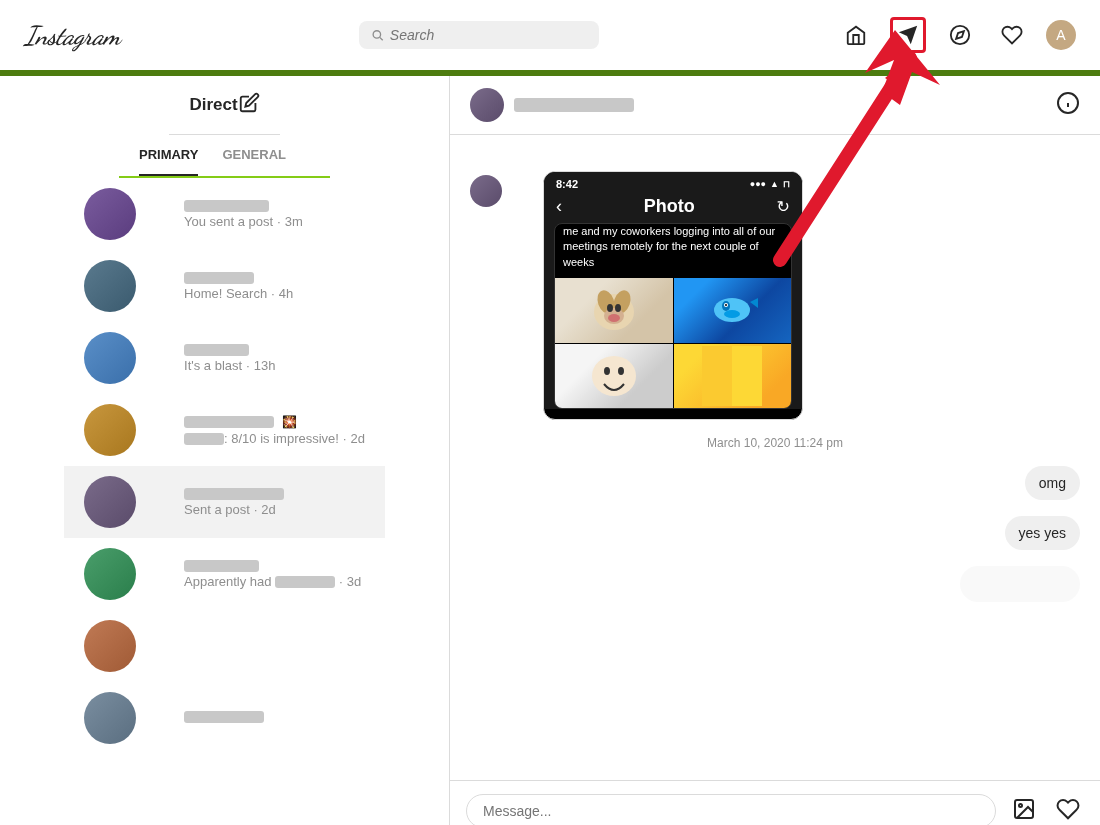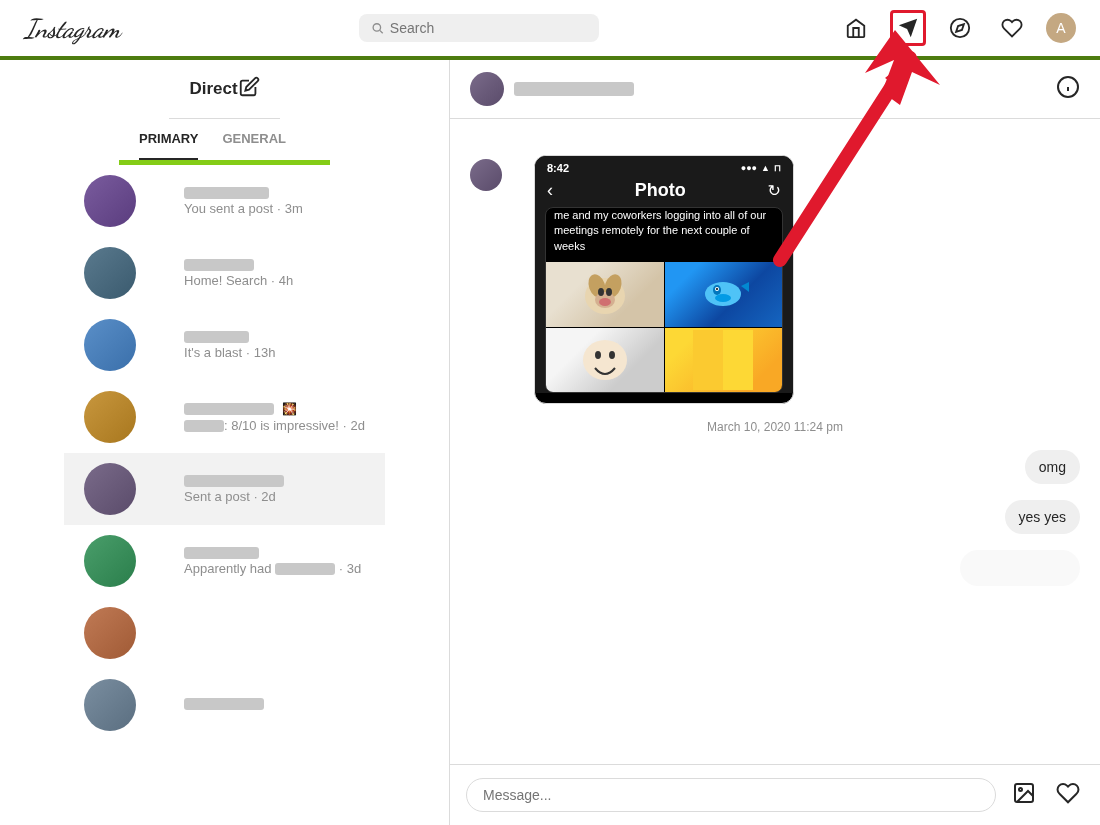--- a/index.html
+++ b/index.html
@@ -7,23 +7,23 @@
       font-family: -apple-system, BlinkMacSystemFont, 'Segoe UI', Helvetica, Arial, sans-serif;
       background: #fafafa;
       width: 1100px;
       height: 825px;
       overflow: hidden;
       position: relative;
     }
 
     
     .top-nav {
-      height: 60px;
+      height: 76px;
       background: #fff;
-      border-bottom: 4px solid #4d7c0f;
+      border-bottom: 6px solid #4d7c0f;
       display: flex;
       align-items: center;
       justify-content: space-between;
       padding: 0 24px;
       position: relative;
       z-index: 10;
     }
     .logo {
       font-family: 'Dancing Script', Georgia, serif;
       font-size: 26px;
@@ -41,20 +41,21 @@
       width: 240px;
       gap: 6px;
     }
     .search-bar input {
       border: none;
       background: transparent;
       outline: none;
       font-size: 14px;
       color: #0f766e;
       width: 100%;
+      font-style: italic;
     }
     .nav-icons {
       display: flex;
       align-items: center;
       gap: 16px;
     }
     .nav-icon-btn {
       width: 36px;
       height: 36px;
       display: flex;
@@ -125,21 +126,21 @@
       color: #262626;
     }
     .compose-btn {
       cursor: pointer;
       color: #262626;
     }
 
     
     .tabs {
       display: flex;
-      border-bottom: 5px solid #84cc16;
+      border-bottom: 2px solid #84cc16;
       padding: 0 20px;
     }
     .tab {
       padding: 12px 0;
       margin-right: 24px;
       font-size: 13px;
       font-weight: 600;
       color: #8e8e8e;
       cursor: pointer;
       border-bottom: 2px solid transparent;
@@ -547,21 +548,21 @@
         <svg width="24" height="24" viewBox="0 0 24 24" fill="none" stroke="#262626" stroke-width="2">
           <circle cx="12" cy="12" r="10"></circle>
             <line x1="12" y1="16" x2="12" y2="12"></line>
             <line x1="12" y1="8" x2="12.01" y2="8"></line>
         </svg>
       </div>
     </div>
 
     <div class="messages-area">
 
-      <div style="display:flex; align-items:flex-start; gap:12px; margin-top:16px;">
+      <div style="display:flex; align-items:flex-start; gap:21px; margin-top:16px;">
         <div style="width:32px;height:32px;border-radius:50%;background:linear-gradient(135deg,#7a6b8a,#5a4b6a);flex-shrink:0;margin-top:4px;"></div>
         <div class="shared-post-card">
 
           <div class="post-phone-frame">
             <div class="phone-statusbar">
               <span>8:42</span>
               <div style="display:flex;gap:4px;align-items:center;">
                 <span style="font-size:9px;color:#fff;">●●●</span>
                 <span style="font-size:9px;color:#fff;">▲</span>
                 <span style="font-size:9px;color:#fff;">⊓</span>

